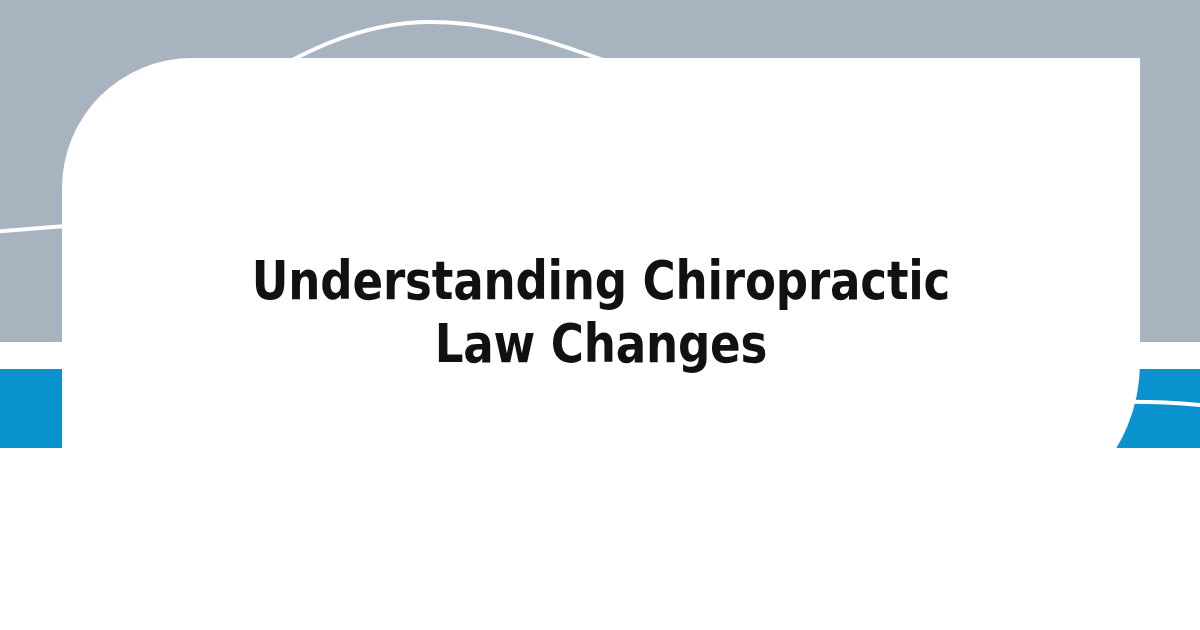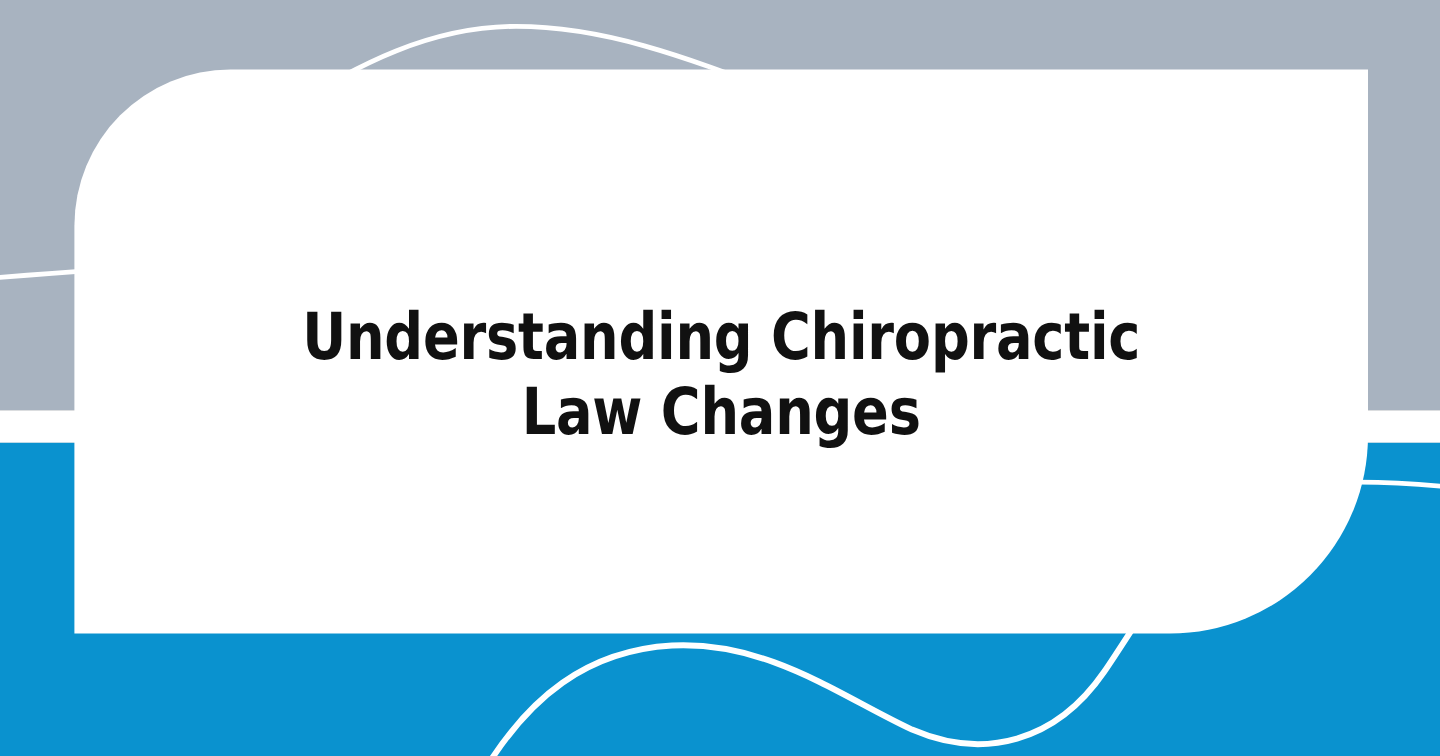--- a/index.html
+++ b/index.html
@@ -6,21 +6,21 @@
     margin: 0;
     padding: 0;
     background: #ffffff;
   }
   body {
     font-family: "DejaVu Sans", sans-serif;
   }
   .canvas {
     position: relative;
     width: 1200px;
-    height: 630px;
+    height: 448px;
     overflow: hidden;
     background: #a3a3a3;
   }
   .bg-svg {
     position: absolute;
     top: 0;
     left: 0;
     width: 1200px;
     height: 630px;
     display: block;

